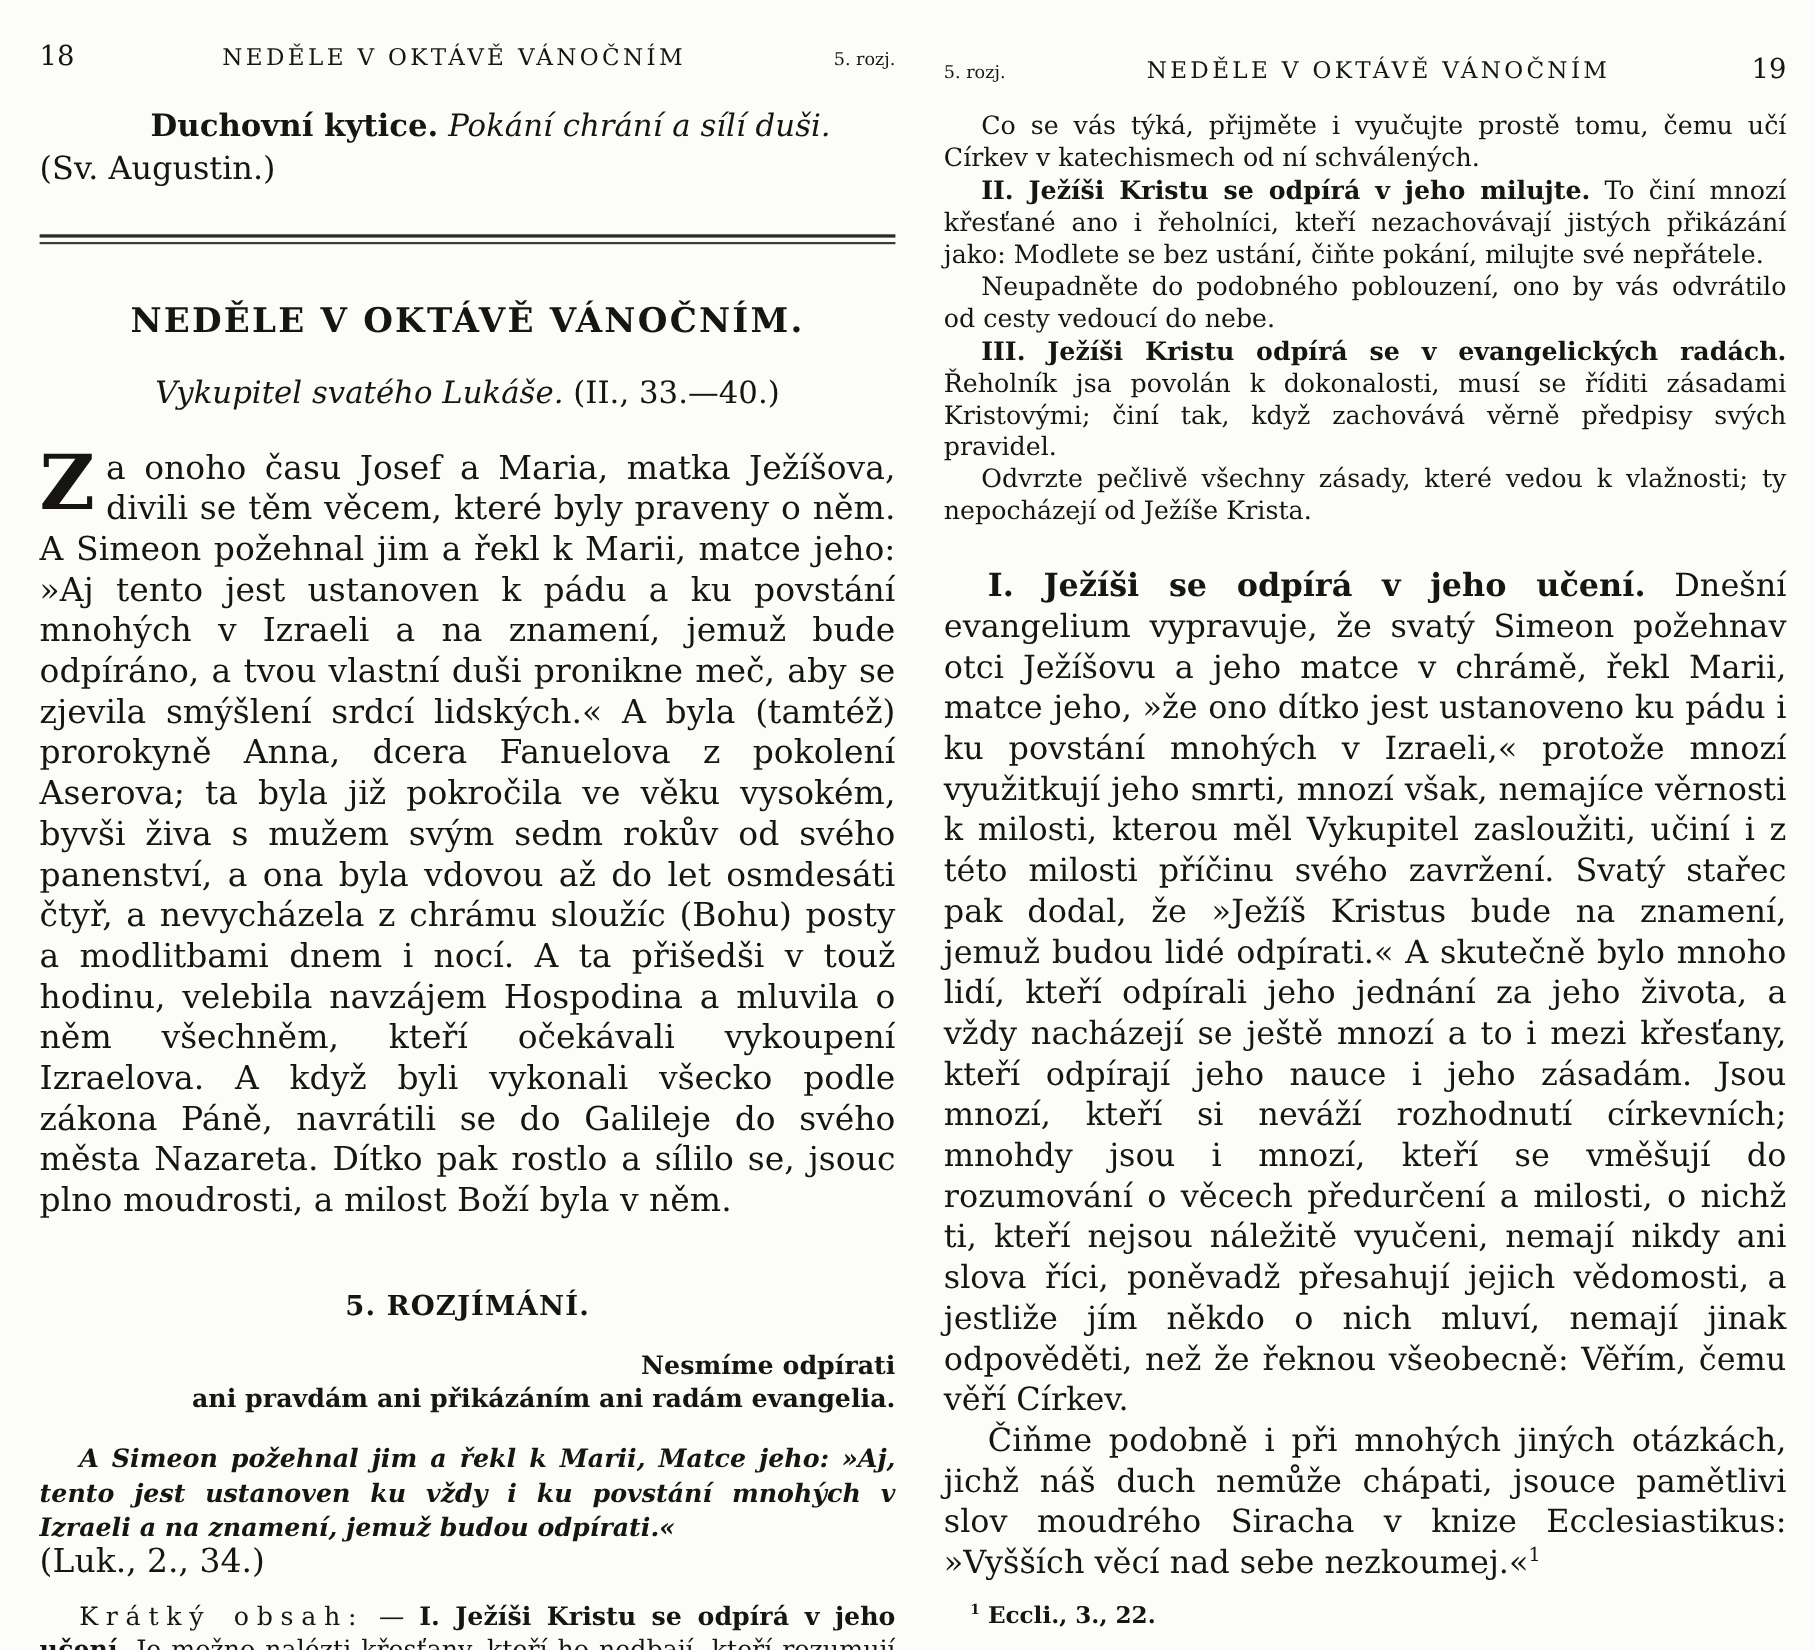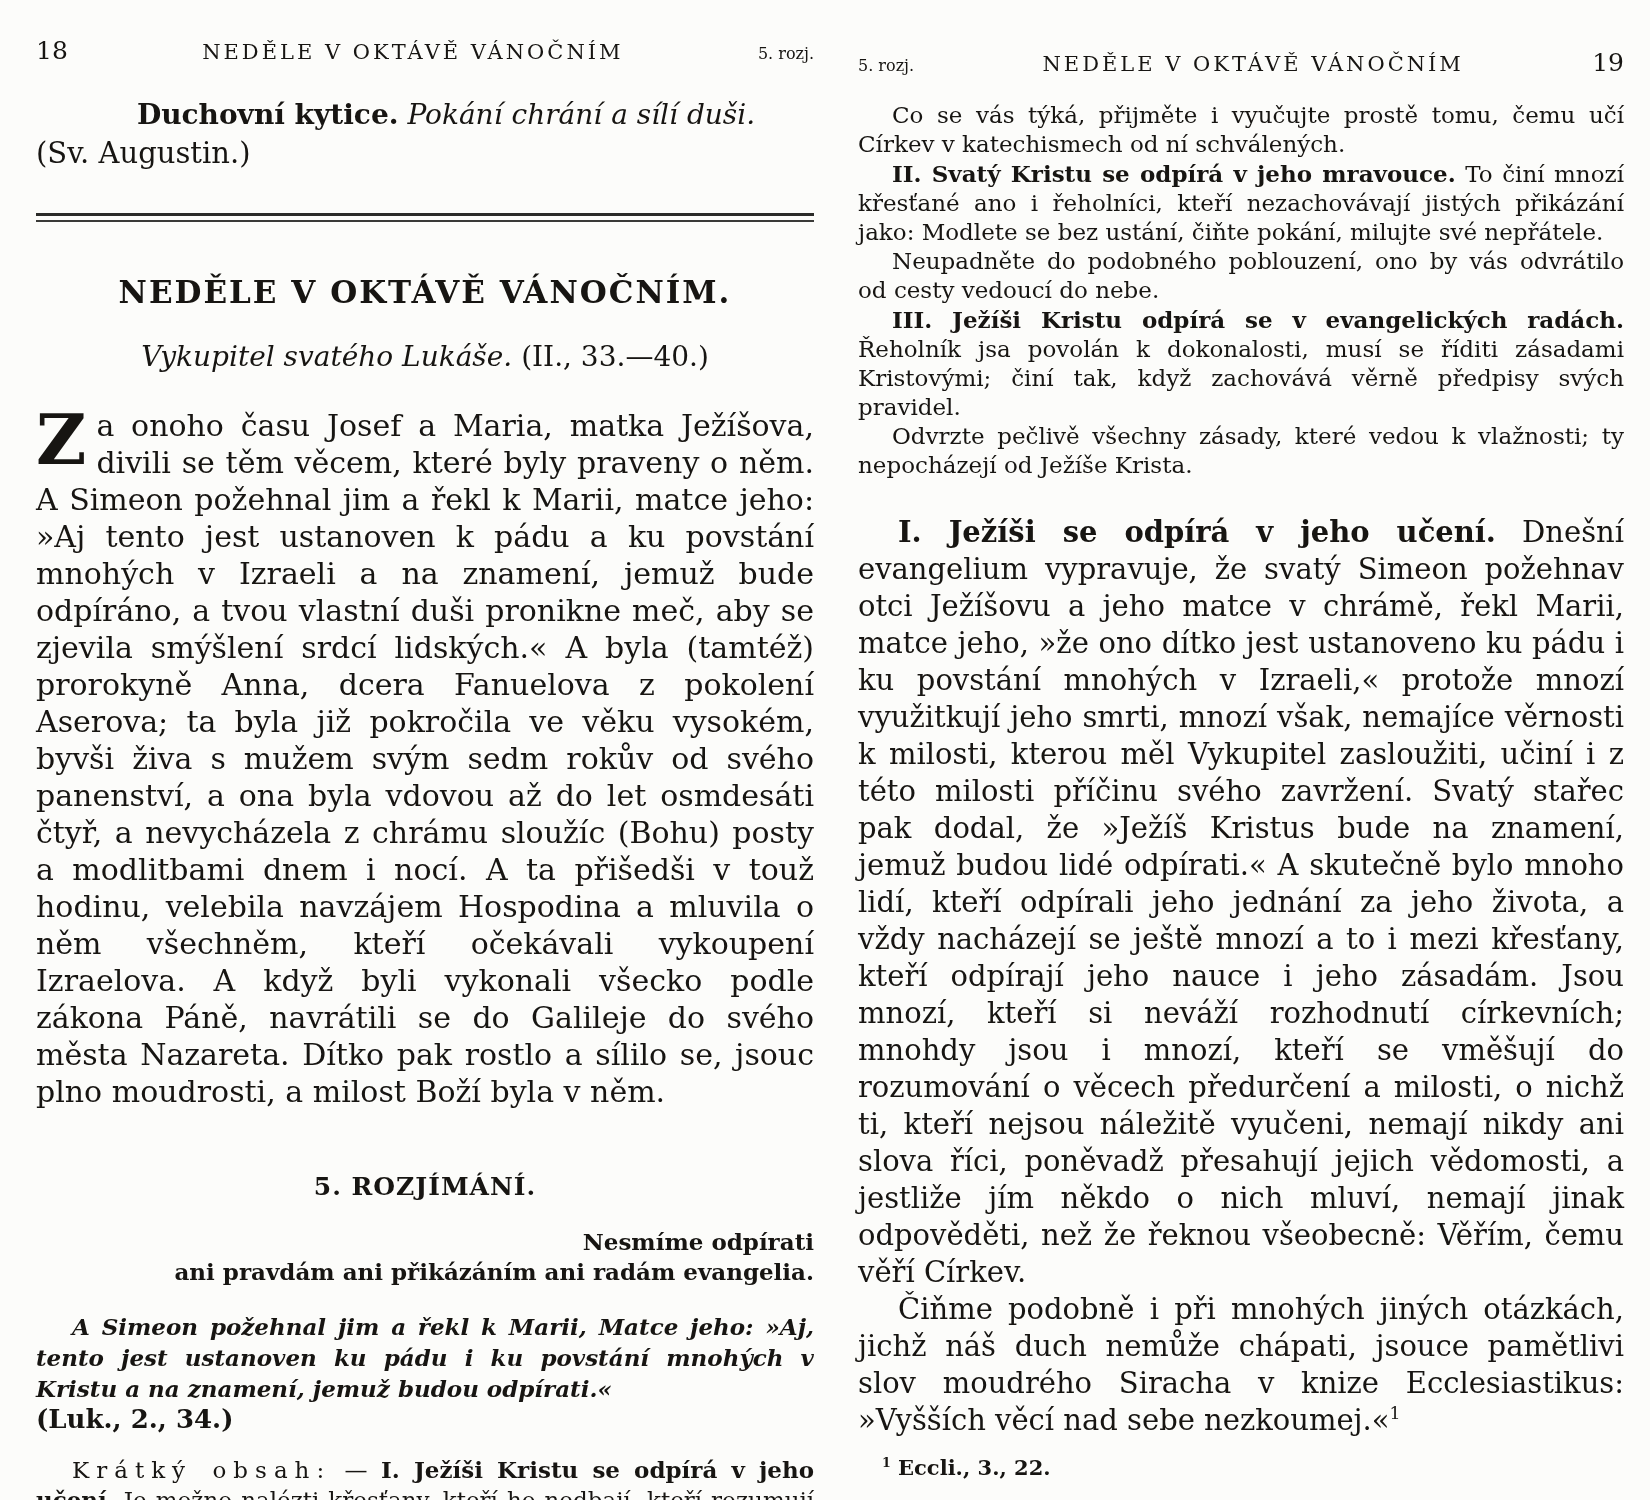--- a/index.html
+++ b/index.html
@@ -70,21 +70,21 @@
   }
   .med-sub.first{margin-top:26px;}
 
   .quote{
     margin:24px 0 0 0;
     font-size:23px;line-height:31px;
     font-weight:bold;font-style:italic;
     text-align:justify;text-indent:36px;
   }
   .quote-ref{
-    margin:0;font-size:26px;line-height:31px;font-weight:bold;
+    margin:0;font-size:30px;line-height:31px;font-weight:normal;
   }
 
   .summary{
     margin:20px 0 0 0;
     font-size:23px;line-height:30px;
     text-align:justify;text-indent:36px;
   }
   .summary .spaced{letter-spacing:7px;}
   .summary b{font-weight:bold;}
 
@@ -138,21 +138,21 @@
 
   <p class="gospel">
     <span class="dropcap">Z</span>
     <span>a onoho času Josef a Maria, matka Ježíšova, divili se těm věcem, které byly praveny o něm. A Simeon požehnal jim a řekl k Marii, matce jeho: »Aj tento jest ustanoven k pádu a ku povstání mnohých v Izraeli a na znamení, jemuž bude odpíráno, a tvou vlastní duši pronikne meč, aby se zjevila smýšlení srdcí lidských.« A byla (tamtéž) prorokyně Anna, dcera Fanuelova z pokolení Aserova; ta byla již pokročila ve věku vysokém, byvši živa s mužem svým sedm rokův od svého panenství, a ona byla vdovou až do let osmdesáti čtyř, a nevycházela z chrámu sloužíc (Bohu) posty a modlitbami dnem i nocí. A ta přišedši v touž hodinu, velebila navzájem Hospodina a mluvila o něm všechněm, kteří očekávali vykoupení Izraelova. A když byli vykonali všecko podle zákona Páně, navrátili se do Galileje do svého města Nazareta. Dítko pak rostlo a sílilo se, jsouc plno moudrosti, a milost Boží byla v něm.</span>
   </p>
 
   <h2 class="med-heading">5. ROZJÍMÁNÍ.</h2>
   <p class="med-sub first">Nesmíme odpírati</p>
   <p class="med-sub">ani pravdám ani přikázáním ani radám evangelia.</p>
 
-  <p class="quote">A Simeon požehnal jim a řekl k Marii, Matce jeho: »Aj, tento jest ustanoven ku pádu i ku povstání mnohých v Kristu a na znamení, jemuž budou odpírati.«</p>
+  <p class="quote">A Simeon požehnal jim a řekl k Marii, Matce jeho: »Aj, tento jest ustanoven ku vždy i ku povstání mnohých v Izraeli a na znamení, jemuž budou odpírati.«</p>
   <p class="quote-ref">(Luk., 2., 34.)</p>
 
   <p class="summary">
     <span class="spaced">Krátký obsah:</span>
     <span>—</span>
     <b>I. Ježíši Kristu se odpírá v jeho učení.</b>
     <span>Je možno nalézti křesťany, kteří ho nedbají, kteří rozumují o otázkách, jež převyšují jejich chápavost, kteří se nepodrobují rozhodnutím církevním.</span>
   </p>
 
 </div>
@@ -161,21 +161,21 @@
 
   <div class="running-head">
     <span class="rh-ref">5. rozj.</span>
     <span class="rh-title">NEDĚLE V OKTÁVĚ VÁNOČNÍM</span>
     <span class="rh-page">19</span>
   </div>
 
   <p class="small-para first">Co se vás týká, přijměte i vyučujte prostě tomu, čemu učí Církev v katechismech od ní schválených.</p>
 
   <p class="small-para">
-    <b>II. Svatý Kristu se odpírá v jeho mravouce.</b>
+    <b>II. Ježíši Kristu se odpírá v jeho milujte.</b>
     <span>To činí mnozí křesťané ano i řeholníci, kteří nezachovávají jistých přikázání jako: Modlete se bez ustání, čiňte pokání, milujte své nepřátele.</span>
   </p>
 
   <p class="small-para">Neupadněte do podobného poblouzení, ono by vás odvrátilo od cesty vedoucí do nebe.</p>
 
   <p class="small-para">
     <b>III. Ježíši Kristu odpírá se v evangelických radách.</b>
     <span>Řeholník jsa povolán k dokonalosti, musí se říditi zásadami Kristovými; činí tak, když zachovává věrně předpisy svých pravidel.</span>
   </p>
 

